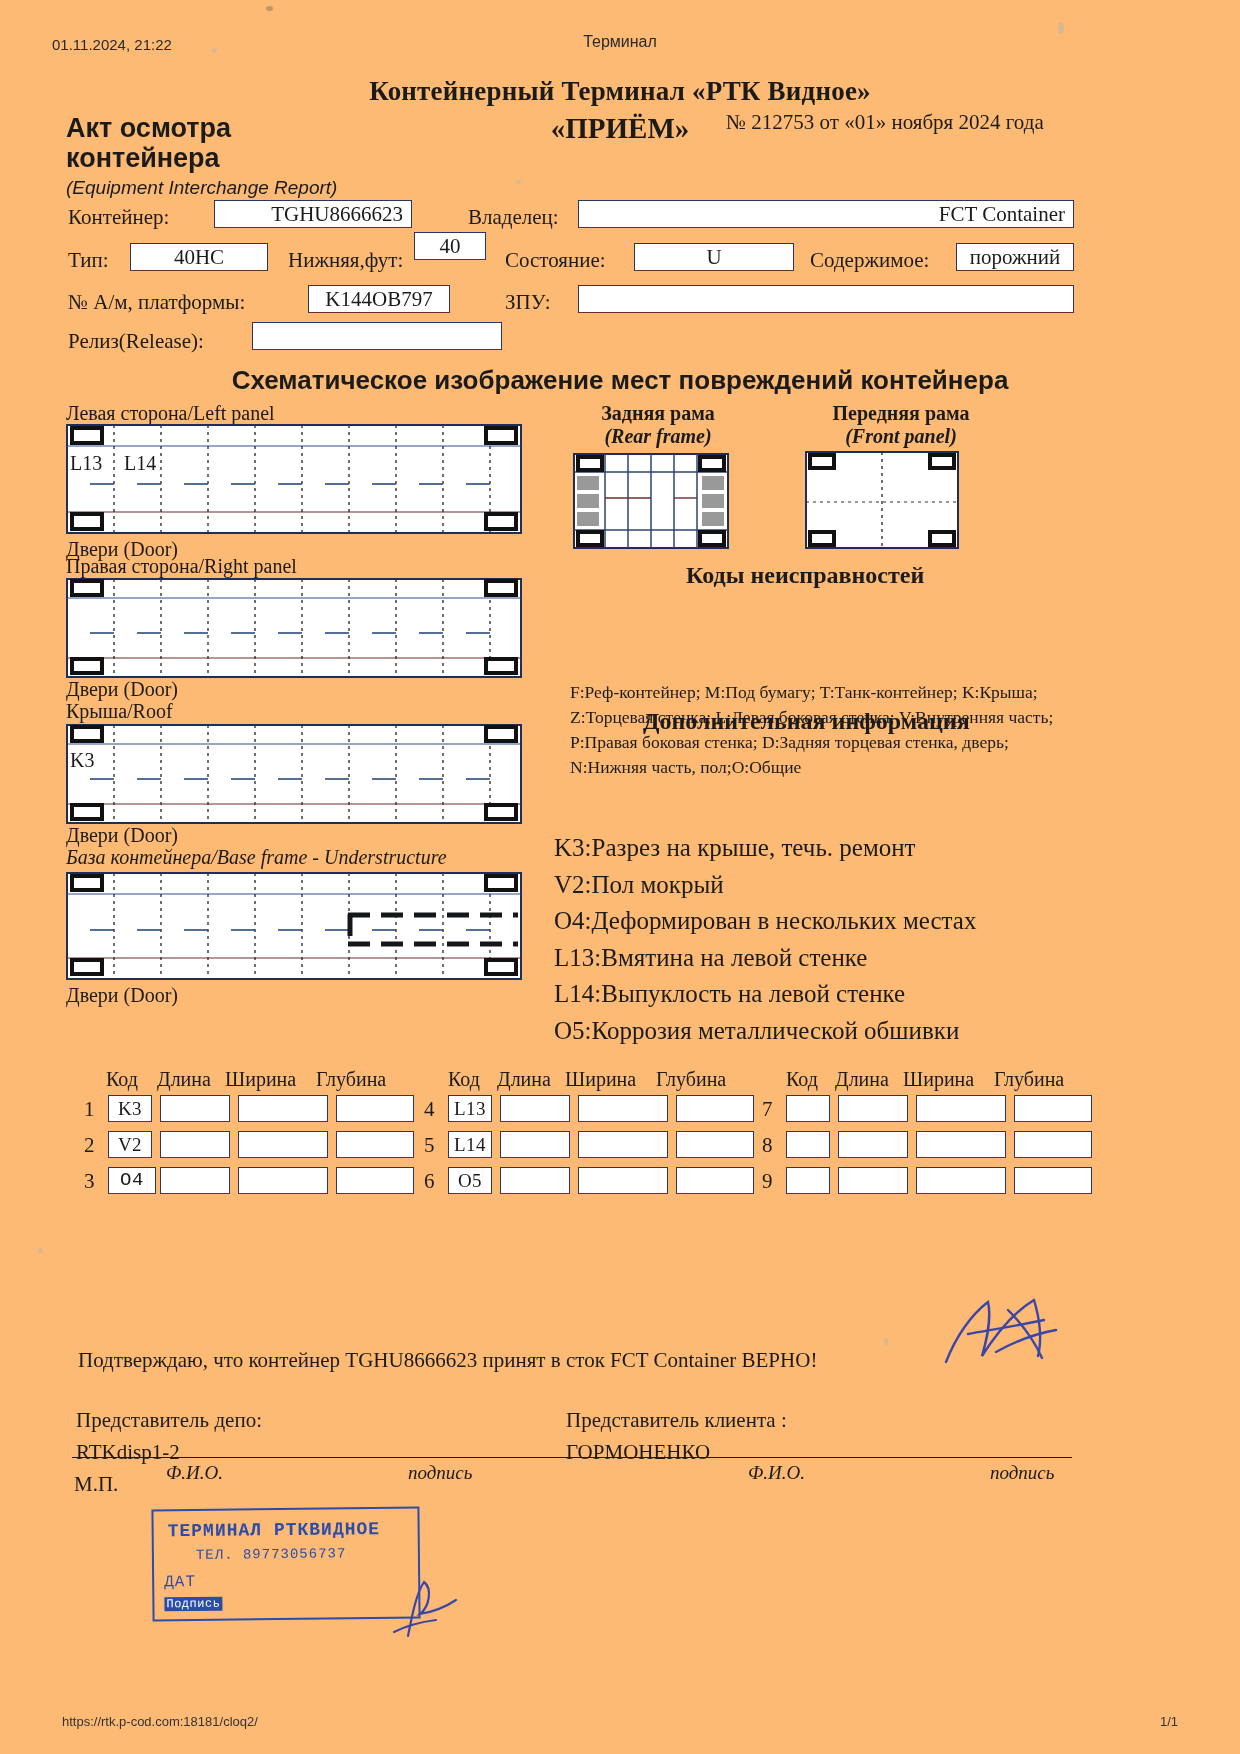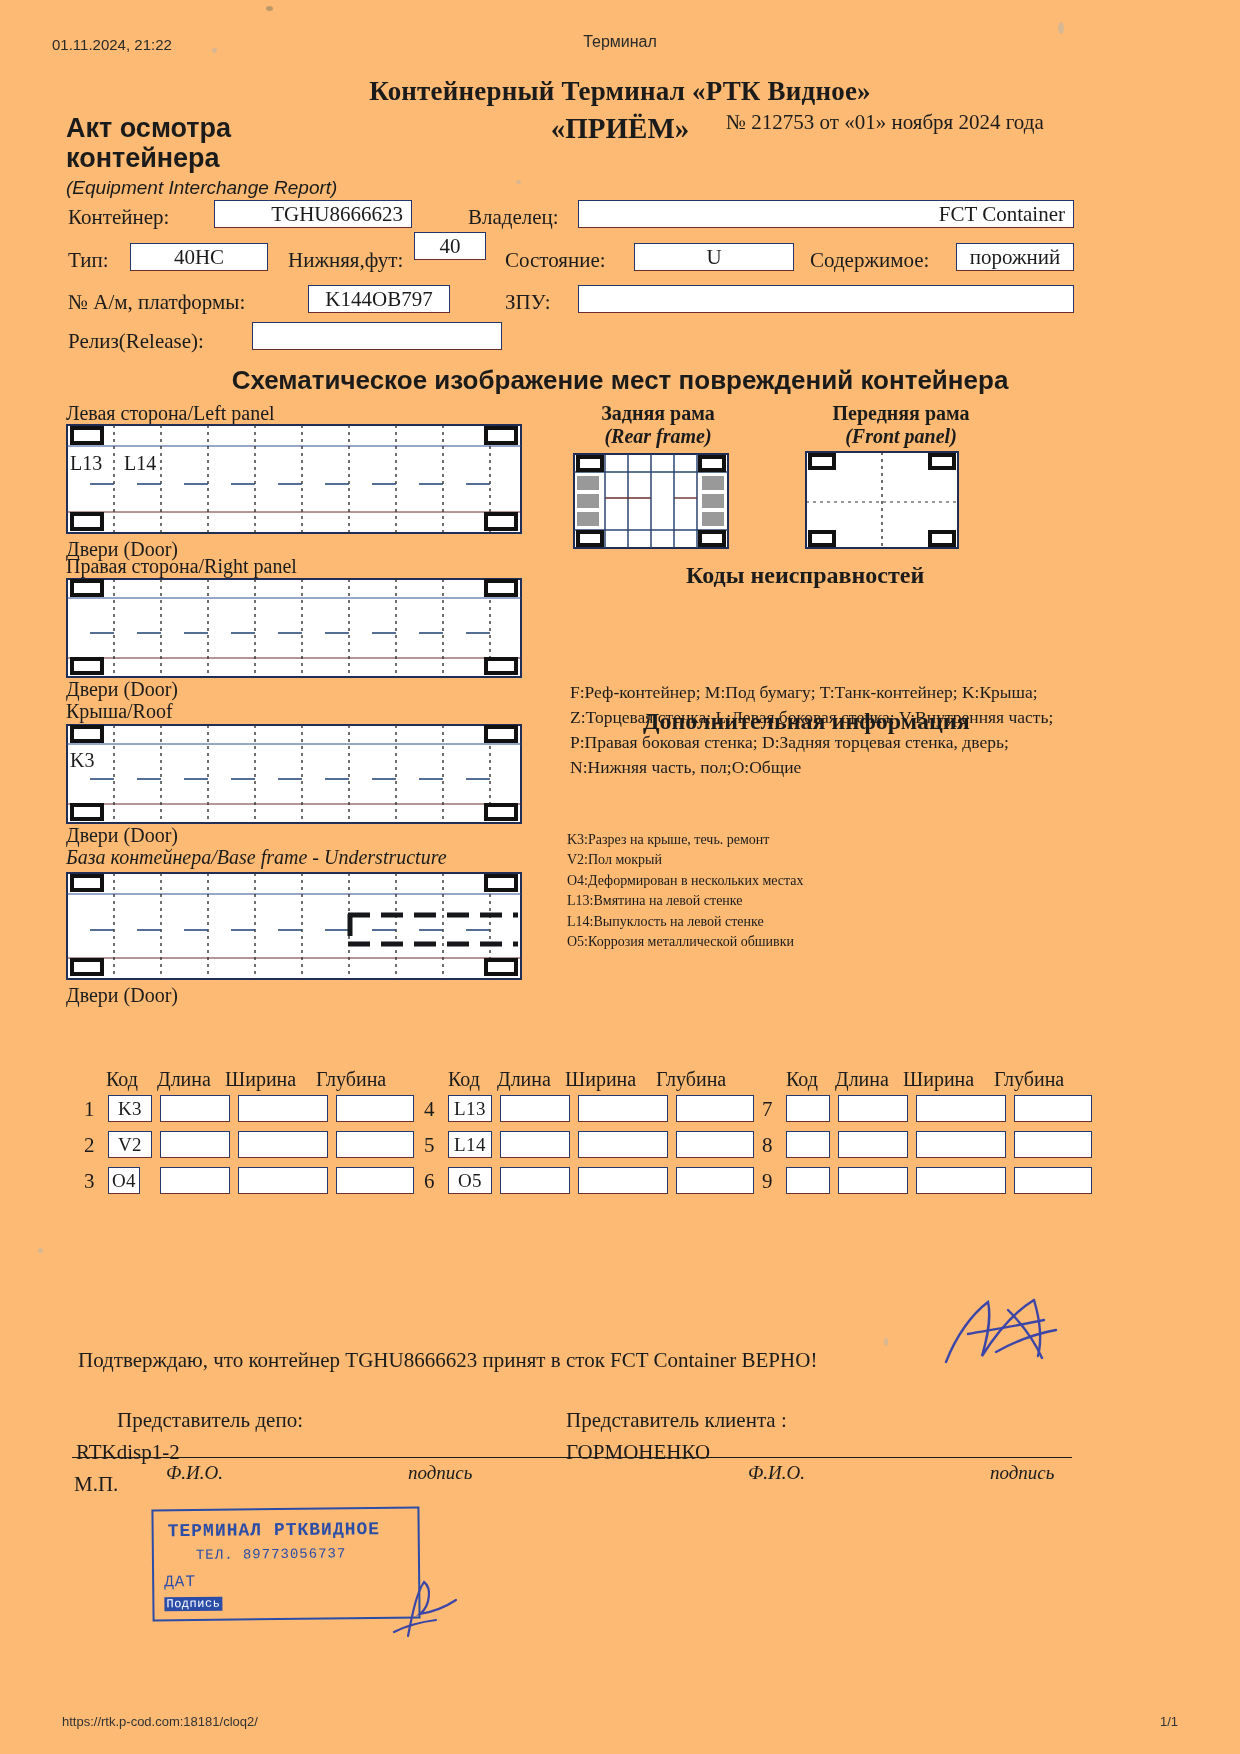--- a/index.html
+++ b/index.html
@@ -140,23 +140,23 @@
   }
   .legend {
     position: absolute;
     left: 570px; top: 680px;
     width: 520px;
     font-size: 17.5px;
     line-height: 1.42;
   }
   .addinfo {
     position: absolute;
-    left: 567px; top: 830px;
+    left: 554px; top: 830px;
     width: 500px;
-    font-size: 14px;
+    font-size: 25px;
     line-height: 1.46;
   }
 
   
   .code-table { position: absolute; }
   .ct-head {
     position: absolute;
     font-size: 20px;
     white-space: nowrap;
   }
@@ -541,41 +541,41 @@
     <div class="ct-cell" style="left:578px; top:1131px; width:90px;"></div>
     <div class="ct-cell" style="left:676px; top:1131px; width:78px;"></div>
 
     <div class="ct-num" style="left:762px; top:1133px;">8</div>
     <div class="ct-cell code" style="left:786px; top:1131px; width:44px;"></div>
     <div class="ct-cell" style="left:838px; top:1131px; width:70px;"></div>
     <div class="ct-cell" style="left:916px; top:1131px; width:90px;"></div>
     <div class="ct-cell" style="left:1014px; top:1131px; width:78px;"></div>
 
     <div class="ct-num" style="left:84px; top:1169px;">3</div>
-    <div class="ct-cell code" style="left:108px; top:1167px; width:32px;">O4</div>
+    <div class="ct-cell code" style="left:108px; top:1167px; width:48px;font-family:Liberation Mono, monospace;">O4</div>
     <div class="ct-cell" style="left:160px; top:1167px; width:70px;"></div>
     <div class="ct-cell" style="left:238px; top:1167px; width:90px;"></div>
     <div class="ct-cell" style="left:336px; top:1167px; width:78px;"></div>
 
     <div class="ct-num" style="left:424px; top:1169px;">6</div>
     <div class="ct-cell code" style="left:448px; top:1167px; width:44px;">O5</div>
     <div class="ct-cell" style="left:500px; top:1167px; width:70px;"></div>
     <div class="ct-cell" style="left:578px; top:1167px; width:90px;"></div>
     <div class="ct-cell" style="left:676px; top:1167px; width:78px;"></div>
 
     <div class="ct-num" style="left:762px; top:1169px;">9</div>
     <div class="ct-cell code" style="left:786px; top:1167px; width:44px;"></div>
     <div class="ct-cell" style="left:838px; top:1167px; width:70px;"></div>
     <div class="ct-cell" style="left:916px; top:1167px; width:90px;"></div>
     <div class="ct-cell" style="left:1014px; top:1167px; width:78px;"></div>
   </div>
 
   <div class="confirm">Подтверждаю, что контейнер  TGHU8666623 принят в сток  FCT Container ВЕРНО!</div>
 
-  <div class="sig-label" style="left:76px; top:1408px;margin-left:41px;">Представитель депо:</div>
+  <div class="sig-label" style="left:76px; top:1408px;">Представитель депо:</div>
   <div class="sig-value" style="left:76px; top:1440px;">RTKdisp1-2</div>
 
   <div class="sig-label" style="left:566px; top:1408px;">Представитель клиента :</div>
   <div class="sig-value" style="left:566px; top:1440px;">ГОРМОНЕНКО</div>
 
   <svg style="position:absolute; left:938px; top:1290px;" width="140" height="80" viewBox="0 0 140 80">
     <g fill="none" stroke="#3c46a8" stroke-width="2.4" stroke-linecap="round">
       <path d="M8 72 C 18 46, 34 24, 50 12 C 54 30, 48 52, 44 66 C 58 44, 76 22, 96 10"></path>
       <path d="M30 44 C 52 40, 78 36, 106 30"></path>
       <path d="M96 10 C 102 30, 104 50, 100 66"></path>

